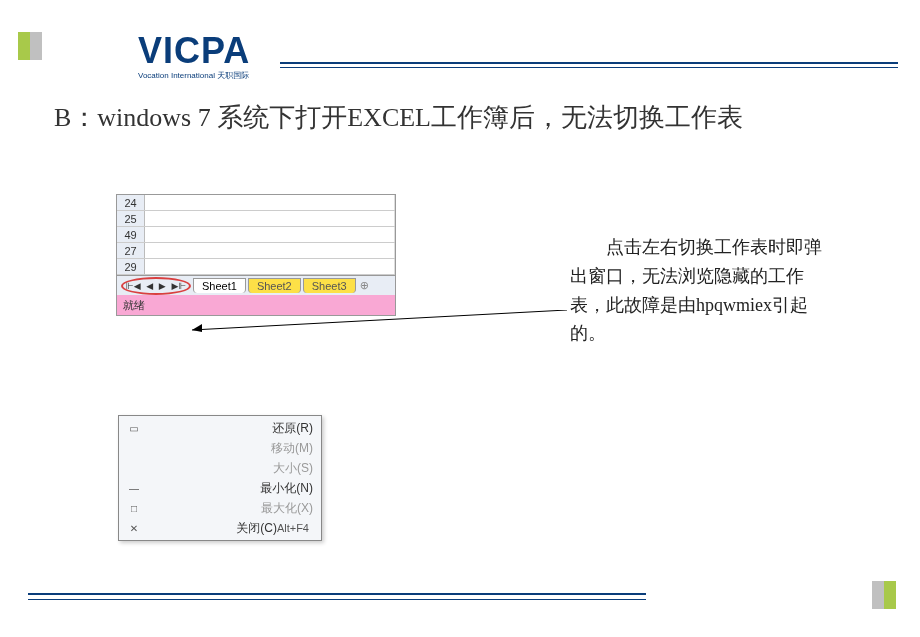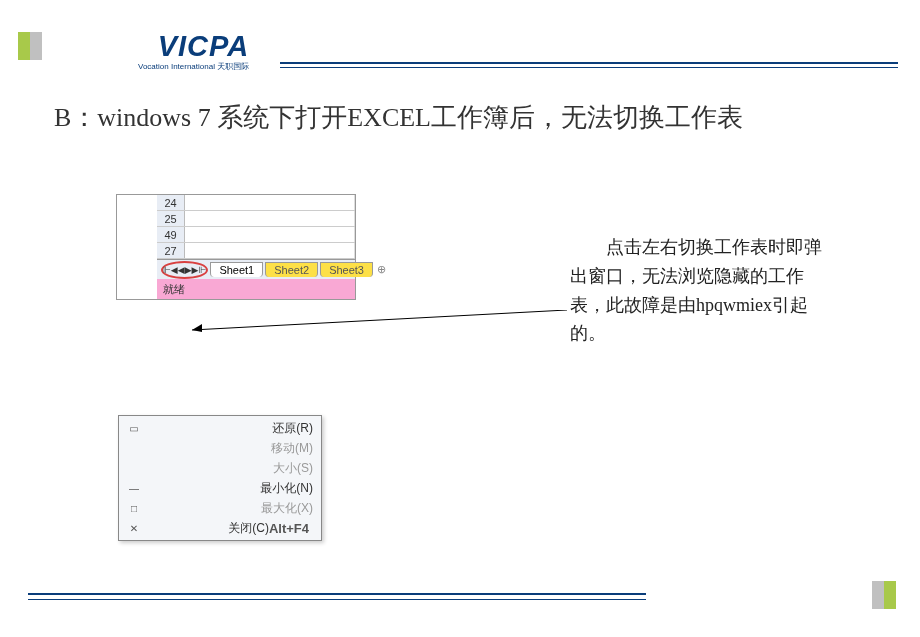--- a/index.html
+++ b/index.html
@@ -4,30 +4,30 @@
   <style>
     * { margin: 0; padding: 0; box-sizing: border-box; }
     body { width: 920px; height: 637px; background: #fff; font-family: "SimSun", "宋体", serif; position: relative; overflow: hidden; }
     
     .top-decoration { position: absolute; top: 32px; left: 18px; display: flex; }
     .deco-block { width: 12px; height: 28px; }
     .deco-green { background: #a8c94a; }
     .deco-gray { background: #c0c0c0; }
     
     .logo-area { position: absolute; top: 30px; left: 138px; }
-    .logo-text { font-family: Arial, sans-serif; font-weight: bold; font-style: italic; font-size: 29px; color: #0a3d7a; letter-spacing: 1px; text-align: right; }
+    .logo-text { font-family: Arial, sans-serif; font-weight: bold; font-size: 36px; color: #0a3d7a; letter-spacing: 1px; }
     .logo-sub { font-family: Arial, sans-serif; font-size: 8px; color: #0a3d7a; margin-top: -2px; }
     .logo-sub-cn { font-size: 8px; color: #0a3d7a; }
     
     .top-line { position: absolute; top: 62px; left: 280px; width: 618px; height: 2px; background: #0a3d7a; }
     .top-line2 { position: absolute; top: 67px; left: 280px; width: 618px; height: 1px; background: #0a3d7a; }
     
     .slide-title { position: absolute; top: 100px; left: 54px; font-size: 26px; color: #333; font-family: "SimSun", "宋体", serif; }
     
-    .excel-snippet { position: absolute; top: 194px; left: 116px; width: 240px; background: #fff; border: 1px solid #999; font-family: "SimSun", "宋体", Arial, sans-serif; font-size: 12px; padding-left: 40px; }
+    .excel-snippet { position: absolute; top: 194px; left: 116px; width: 280px; background: #fff; border: 1px solid #999; font-family: "SimSun", "宋体", Arial, sans-serif; font-size: 12px; }
     .excel-row { display: flex; border-bottom: 1px solid #ccc; height: 16px; align-items: center; }
     .excel-rowhead { width: 28px; text-align: center; background: #e8edf5; border-right: 1px solid #bbb; font-size: 11px; color: #333; height: 100%; display: flex; align-items: center; justify-content: center; }
     .excel-cell { flex: 1; border-right: 1px solid #ddd; height: 100%; }
     .selected-cell { border: 2px solid #000; }
     .tab-bar { display: flex; align-items: center; background: #e8edf5; height: 20px; border-top: 1px solid #999; }
     .tab-nav { display: flex; gap: 0; border: 2px solid #d94040; border-radius: 50%/50%; width: 70px; height: 18px; justify-content: space-around; align-items: center; position: relative; margin-left: 4px; }
     .tab-nav-btn { font-size: 9px; color: #333; cursor: pointer; }
     .sheet-tab { background: #fde047; border: 1px solid #999; border-bottom: none; padding: 1px 8px; margin-left: 2px; font-size: 11px; color: #555; border-radius: 0 0 4px 4px; }
     .sheet-tab.active { background: #fff; color: #000; font-weight: normal; }
     .add-tab { margin-left: 4px; font-size: 11px; color: #888; }
@@ -36,21 +36,21 @@
     .description { position: absolute; top: 224px; left: 570px; width: 268px; font-size: 18px; color: #222; line-height: 1.6; font-family: "SimSun", "宋体", serif; }
     .description .indent { text-indent: 2em; display: block; margin-top: 9px; }
     
     .arrow-line { position: absolute; top: 310px; left: 192px; width: 380px; height: 60px; pointer-events: none; }
     
     .context-menu { position: absolute; top: 415px; left: 118px; width: 204px; background: #f4f6f9; border: 1px solid #888; box-shadow: 2px 2px 4px rgba(0,0,0,0.2); font-family: "SimSun", "宋体", sans-serif; font-size: 12px; padding: 2px 0; }
     .menu-item { display: flex; align-items: center; padding: 3px 8px 3px 4px; height: 20px; }
     .menu-icon { width: 22px; text-align: center; font-size: 10px; color: #555; }
     .menu-label { flex: 1; color: #333; text-align: right; }
     .menu-label.disabled { color: #999; }
-    .menu-shortcut { color: #555; font-size: 13px; margin-left: auto; padding-right: 4px; font-weight: bold; }
+    .menu-shortcut { color: #555; font-size: 11px; margin-left: auto; padding-right: 4px; }
     
     .bottom-line { position: absolute; bottom: 42px; left: 28px; width: 618px; height: 2px; background: #0a3d7a; }
     .bottom-line2 { position: absolute; bottom: 37px; left: 28px; width: 618px; height: 1px; background: #0a3d7a; }
     .bottom-decoration { position: absolute; bottom: 28px; right: 24px; display: flex; }
   </style>
 </head>
 <body>
 
 <div class="top-decoration">
   <div class="deco-block deco-green"></div>
@@ -78,20 +78,24 @@
   <div class="excel-row">
       <div class="excel-rowhead">25</div>
       <div class="excel-cell"></div>
     </div>
   <div class="excel-row">
       <div class="excel-rowhead">49</div>
       <div class="excel-cell"></div>
     </div>
   <div class="excel-row">
       <div class="excel-rowhead">27</div>
+      <div class="excel-cell"></div>
+    </div>
+  <div class="excel-row">
+      <div class="excel-rowhead">29</div>
       <div class="excel-cell"></div>
     </div>
   <div class="tab-bar">
     <div class="tab-nav">
       <span class="tab-nav-btn">⊩◀</span>
       <span class="tab-nav-btn">◀</span>
       <span class="tab-nav-btn">▶</span>
       <span class="tab-nav-btn">▶⊩</span>
     </div>
     <div class="sheet-tab active">Sheet1</div>

